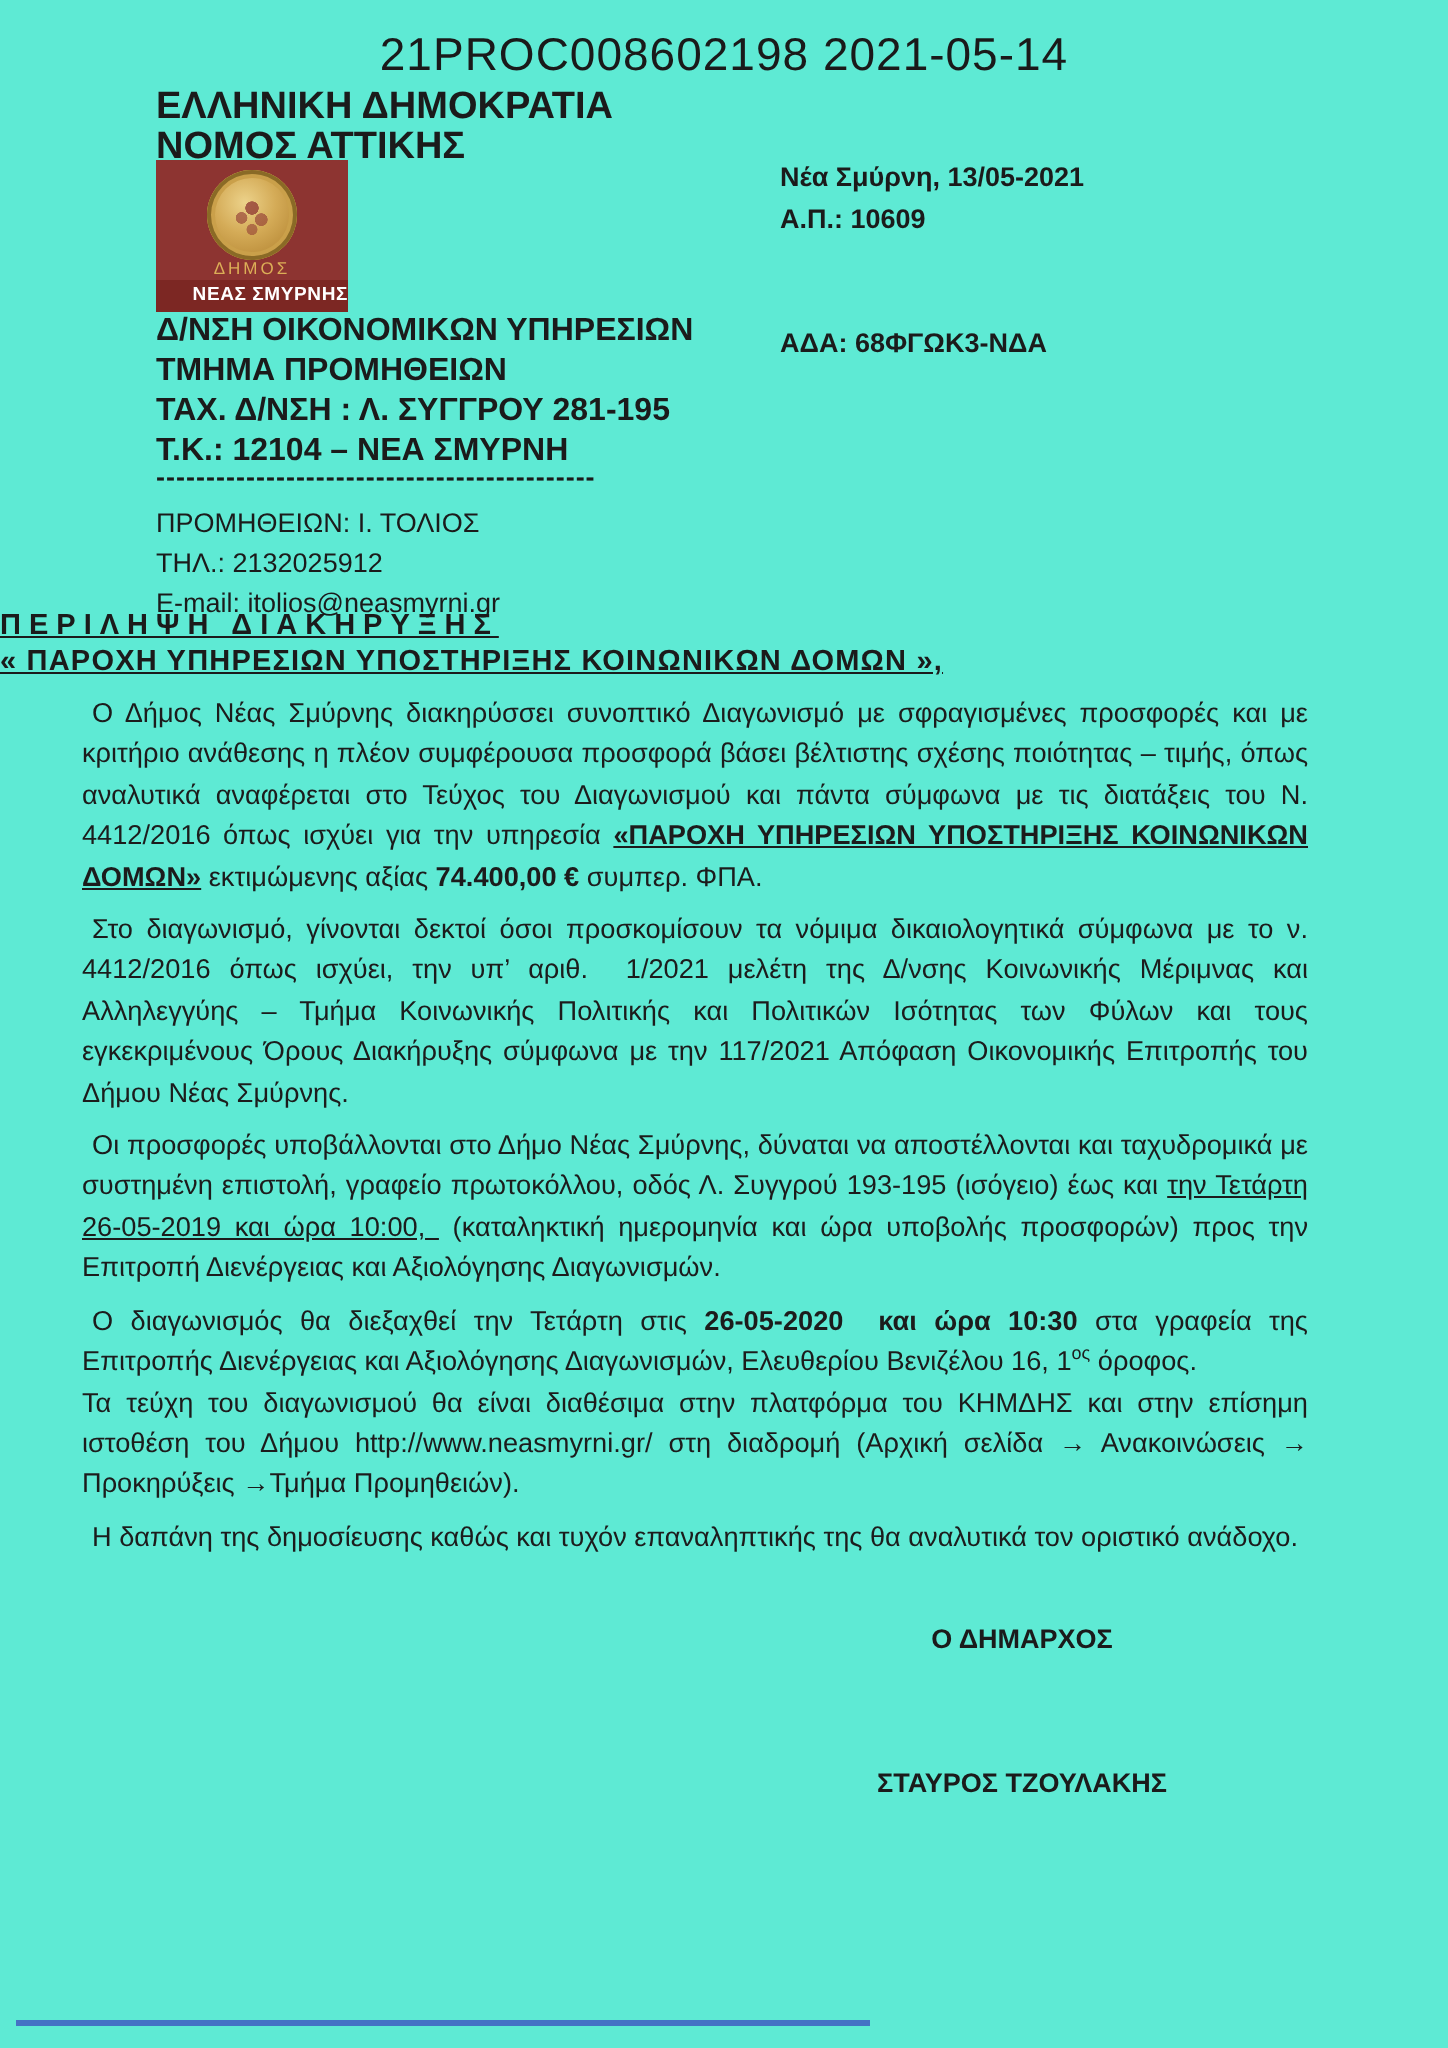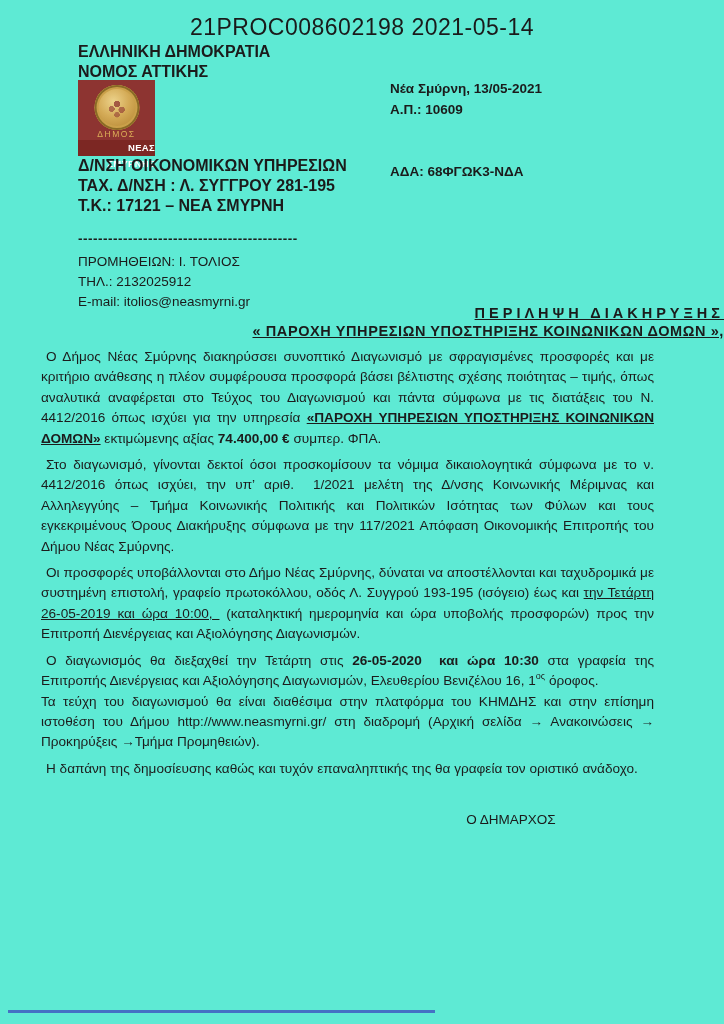--- a/index.html
+++ b/index.html
@@ -2,26 +2,26 @@
 <html><head>
 <meta charset="utf-8">
 <style>
   html,body{margin:0;padding:0;background:#e8e8e8;}
   .page{
     position:relative;width:724px;height:1024px;margin:0 auto;background:#5eead4;
     font-family:"Liberation Sans","DejaVu Sans",sans-serif;color:#1b1b1b;overflow:hidden;
   }
   .doc-code{position:absolute;top:14px;left:0;right:0;text-align:center;
     font-size:23px;font-weight:500;letter-spacing:.5px;color:#1a1a1a;}
-  .hdr-line{position:absolute;left:78px;font-size:16px;font-weight:bold;white-space:nowrap;}
+  .hdr-line{position:absolute;left:78px;font-size:19px;font-weight:bold;white-space:nowrap;}
   .country{top:43px;}
   .prefecture{top:63px;}
 
   
-  .logo{position:absolute;left:78px;top:80px;width:77px;height:76px;background:#8d3431;}
+  .logo{position:absolute;left:78px;top:80px;width:96px;height:76px;background:#8d3431;}
   .coin{position:absolute;left:50%;top:5px;transform:translateX(-50%);width:45px;height:45px;border-radius:50%;
     background:radial-gradient(circle at 42% 36%,#ecd28a 0%,#d4ab57 40%,#c09340 68%,#9e772e 100%);
     box-shadow:inset 0 0 0 2px #8a6a26, inset 0 0 0 4px #caa04a;}
   .coin:after{content:"";position:absolute;inset:8px;border-radius:50%;
     background:
       radial-gradient(circle at 50% 38%, rgba(141,52,49,.75) 0 14%, transparent 15%),
       radial-gradient(circle at 32% 55%, rgba(141,52,49,.6) 0 11%, transparent 12%),
       radial-gradient(circle at 66% 58%, rgba(141,52,49,.6) 0 12%, transparent 13%),
       radial-gradient(circle at 50% 75%, rgba(141,52,49,.55) 0 10%, transparent 11%);}
   .logo-dimos{position:absolute;bottom:17px;left:0;width:100%;text-align:center;
@@ -31,32 +31,32 @@
 
   .right-col{position:absolute;left:390px;font-size:13.5px;font-weight:bold;white-space:nowrap;}
   .date-line{top:81px;}
   .ap-line{top:102px;}
   .ada-line{top:164px;}
 
   .dept{position:absolute;left:78px;top:156px;font-size:16px;font-weight:bold;line-height:20px;white-space:nowrap;}
   .dashes{position:absolute;left:78px;top:231px;font-size:13.5px;font-weight:bold;letter-spacing:.5px;white-space:nowrap;}
   .contact{position:absolute;left:78px;top:252px;font-size:13.5px;font-weight:400;line-height:20px;white-space:nowrap;}
 
-  .title-block{position:absolute;left:0;right:0;top:305px;text-align:right;font-weight:bold;}
+  .title-block{position:absolute;left:0;right:0;top:305px;text-align:left;font-weight:bold;}
   .title-l1{font-size:14.5px;letter-spacing:4px;text-decoration:underline;}
   .title-l2{font-size:14.5px;letter-spacing:.6px;text-decoration:underline;margin-top:2px;}
 
   .body-text{position:absolute;left:41px;top:347px;width:613px;font-size:13.6px;line-height:20.4px;
     text-align:justify;color:#1c1c1c;}
   .para{margin:0 0 6px 0;text-indent:5px;}
   .para .b{font-weight:bold;}
   .para .u{text-decoration:underline;}
   .para sup{font-size:9px;line-height:0;}
 
-  .sig{position:absolute;left:411px;width:200px;text-align:center;font-weight:normal;font-size:13.5px;white-space:nowrap;}
+  .sig{position:absolute;left:411px;width:200px;text-align:center;font-weight:bold;font-size:13.5px;white-space:nowrap;}
   .sig-role{top:812px;}
   .sig-name{top:884px;}
 
   .scan-line{position:absolute;left:8px;top:1010px;width:427px;height:3px;}
 </style>
 </head>
 <body>
 
 <div class="page">
 
@@ -70,41 +70,43 @@
     <div class="logo-dimos">ΔΗΜΟΣ</div>
     <div class="logo-band" style="background: rgb(124, 39, 35);">ΝΕΑΣ ΣΜΥΡΝΗΣ</div>
   </div>
 
   <div class="right-col date-line">Νέα Σμύρνη, 13/05-2021</div>
   <div class="right-col ap-line">Α.Π.: 10609</div>
   <div class="right-col ada-line">ΑΔΑ: 68ΦΓΩΚ3-ΝΔΑ</div>
 
   <div class="dept">
     <div>Δ/ΝΣΗ ΟΙΚΟΝΟΜΙΚΩΝ ΥΠΗΡΕΣΙΩΝ</div>
+    <div>ΤΜΗΜΑ ΠΡΟΜΗΘΕΙΩΝ</div>
     <div>ΤΑΧ. Δ/ΝΣΗ : Λ. ΣΥΓΓΡΟΥ 281-195</div>
-    <div>Τ.Κ.: 17121 – ΝΕΑ ΣΜΥΡΝΗ</div>
+    <div>Τ.Κ.: 12104 – ΝΕΑ ΣΜΥΡΝΗ</div>
   </div>
 
   <div class="dashes">--------------------------------------------</div>
 
   <div class="contact">
     <div>ΠΡΟΜΗΘΕΙΩΝ: Ι. ΤΟΛΙΟΣ</div>
     <div>ΤΗΛ.: 2132025912</div>
     <div>E-mail: itolios@neasmyrni.gr</div>
   </div>
 
   <div class="title-block">
     <div class="title-l1">ΠΕΡΙΛΗΨΗ ΔΙΑΚΗΡΥΞΗΣ</div>
     <div class="title-l2">« ΠΑΡΟΧΗ ΥΠΗΡΕΣΙΩΝ ΥΠΟΣΤΗΡΙΞΗΣ ΚΟΙΝΩΝΙΚΩΝ ΔΟΜΩΝ »,</div>
   </div>
 
   <div class="body-text">
       <div class="para"><span>Ο Δήμος Νέας Σμύρνης διακηρύσσει συνοπτικό Διαγωνισμό με σφραγισμένες προσφορές και με κριτήριο ανάθεσης η πλέον συμφέρουσα προσφορά βάσει βέλτιστης σχέσης ποιότητας – τιμής, όπως αναλυτικά αναφέρεται στο Τεύχος του Διαγωνισμού και πάντα σύμφωνα με τις διατάξεις του Ν. 4412/2016 όπως ισχύει για την υπηρεσία </span><span class="b u">«ΠΑΡΟΧΗ ΥΠΗΡΕΣΙΩΝ ΥΠΟΣΤΗΡΙΞΗΣ ΚΟΙΝΩΝΙΚΩΝ ΔΟΜΩΝ»</span><span> εκτιμώμενης αξίας </span><span class="b">74.400,00 €</span><span> συμπερ. ΦΠΑ.</span></div>
       <div class="para"><span>Στο διαγωνισμό, γίνονται δεκτοί όσοι προσκομίσουν τα νόμιμα δικαιολογητικά σύμφωνα με το ν. 4412/2016 όπως ισχύει, την υπ’ αριθ.&nbsp; 1/2021 μελέτη της Δ/νσης Κοινωνικής Μέριμνας και Αλληλεγγύης – Τμήμα Κοινωνικής Πολιτικής και Πολιτικών Ισότητας των Φύλων και τους εγκεκριμένους Όρους Διακήρυξης σύμφωνα με την 117/2021 Απόφαση Οικονομικής Επιτροπής του Δήμου Νέας Σμύρνης.</span></div>
       <div class="para"><span>Οι προσφορές υποβάλλονται στο Δήμο Νέας Σμύρνης, δύναται να αποστέλλονται και ταχυδρομικά με συστημένη επιστολή, γραφείο πρωτοκόλλου, οδός Λ. Συγγρού 193-195 (ισόγειο) έως και </span><span class="u">την Τετάρτη 26-05-2019 και ώρα 10:00,&nbsp;</span><span> (καταληκτική ημερομηνία και ώρα υποβολής προσφορών) προς την Επιτροπή Διενέργειας και Αξιολόγησης Διαγωνισμών.</span></div>
       <div class="para"><span>Ο διαγωνισμός θα διεξαχθεί την Τετάρτη στις </span><span class="b">26-05-2020&nbsp; και ώρα 10:30</span><span> στα γραφεία της Επιτροπής Διενέργειας και Αξιολόγησης Διαγωνισμών, Ελευθερίου Βενιζέλου 16, 1</span><sup>ος</sup><span> όροφος.</span><br><span>Τα τεύχη του διαγωνισμού θα είναι διαθέσιμα στην πλατφόρμα του ΚΗΜΔΗΣ και στην επίσημη ιστοθέση του Δήμου http://www.neasmyrni.gr/ στη διαδρομή (Αρχική σελίδα → Ανακοινώσεις → Προκηρύξεις →Τμήμα Προμηθειών).</span></div>
-      <div class="para"><span>Η δαπάνη της δημοσίευσης καθώς και τυχόν επαναληπτικής της θα γραφεία τον οριστικό ανάδοχο.</span></div>
+      <div class="para"><span>Η δαπάνη της δημοσίευσης καθώς και τυχόν επαναληπτικής της θα αναλυτικά τον οριστικό ανάδοχο.</span></div>
     </div>
 
   <div class="sig sig-role">Ο ΔΗΜΑΡΧΟΣ</div>
+  <div class="sig sig-name">ΣΤΑΥΡΟΣ ΤΖΟΥΛΑΚΗΣ</div>
 
   <div class="scan-line" style="background: rgb(68, 114, 196);"></div>
 </div>
 
 </body></html>

